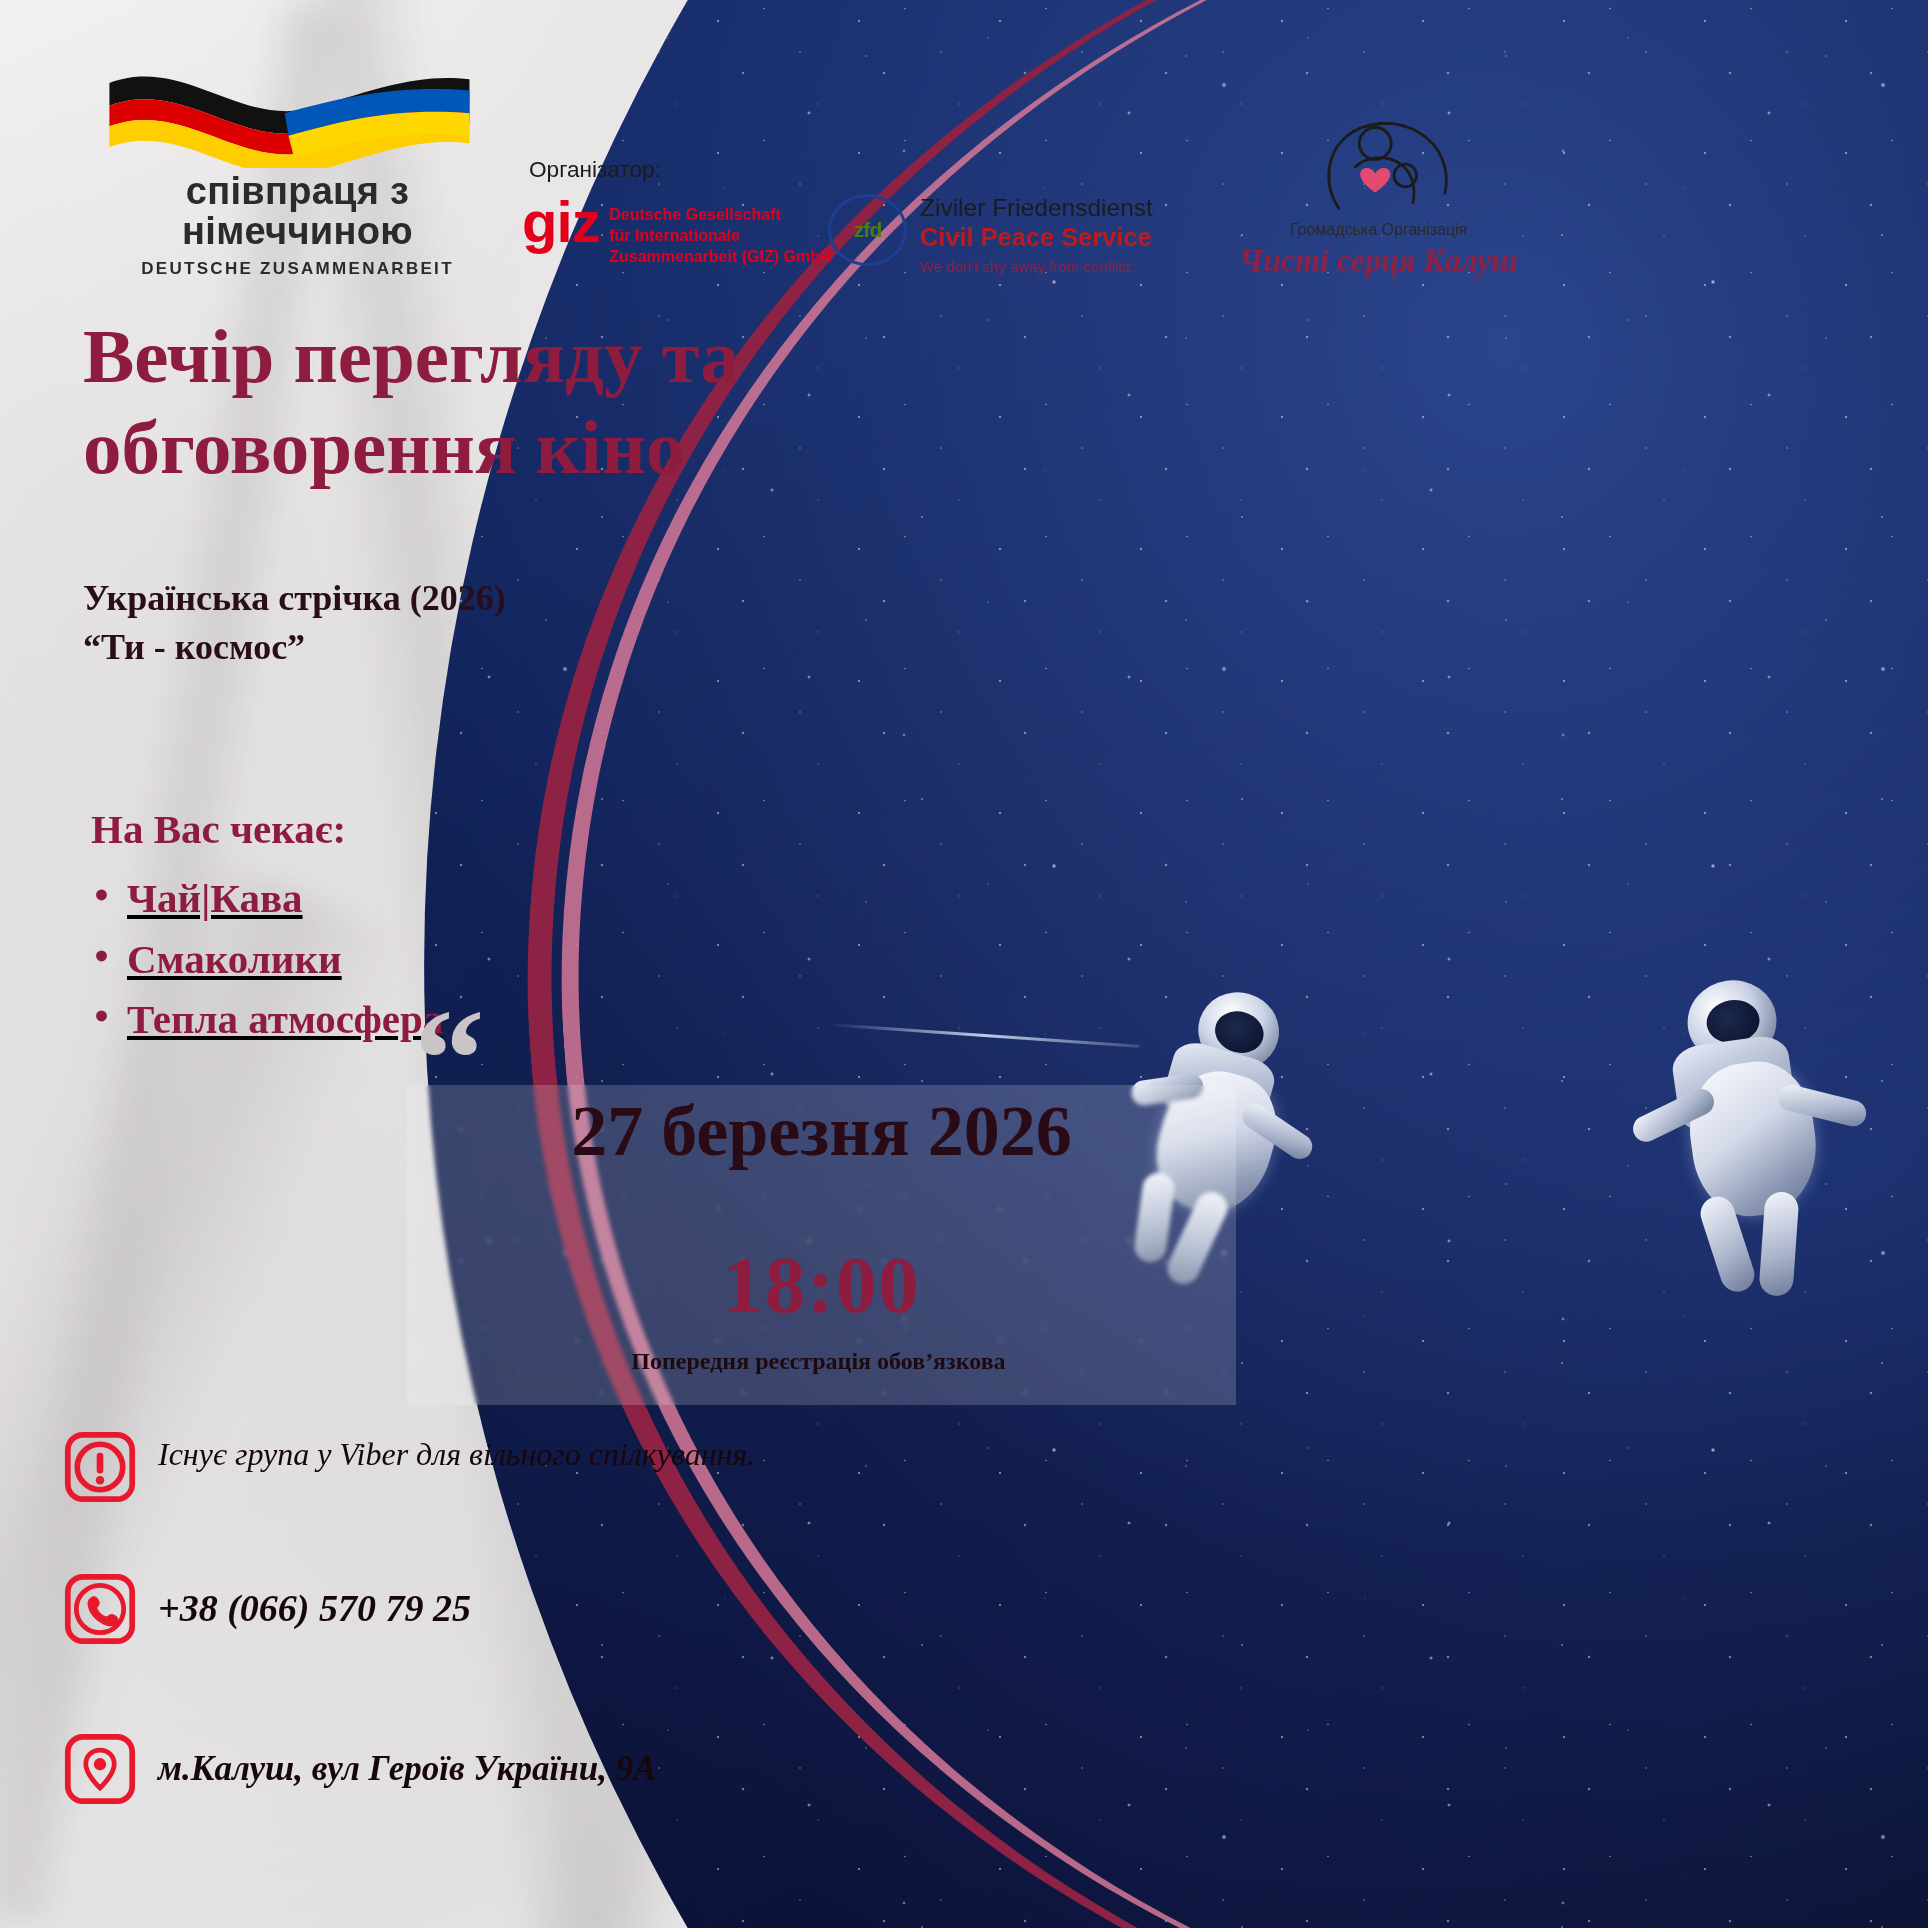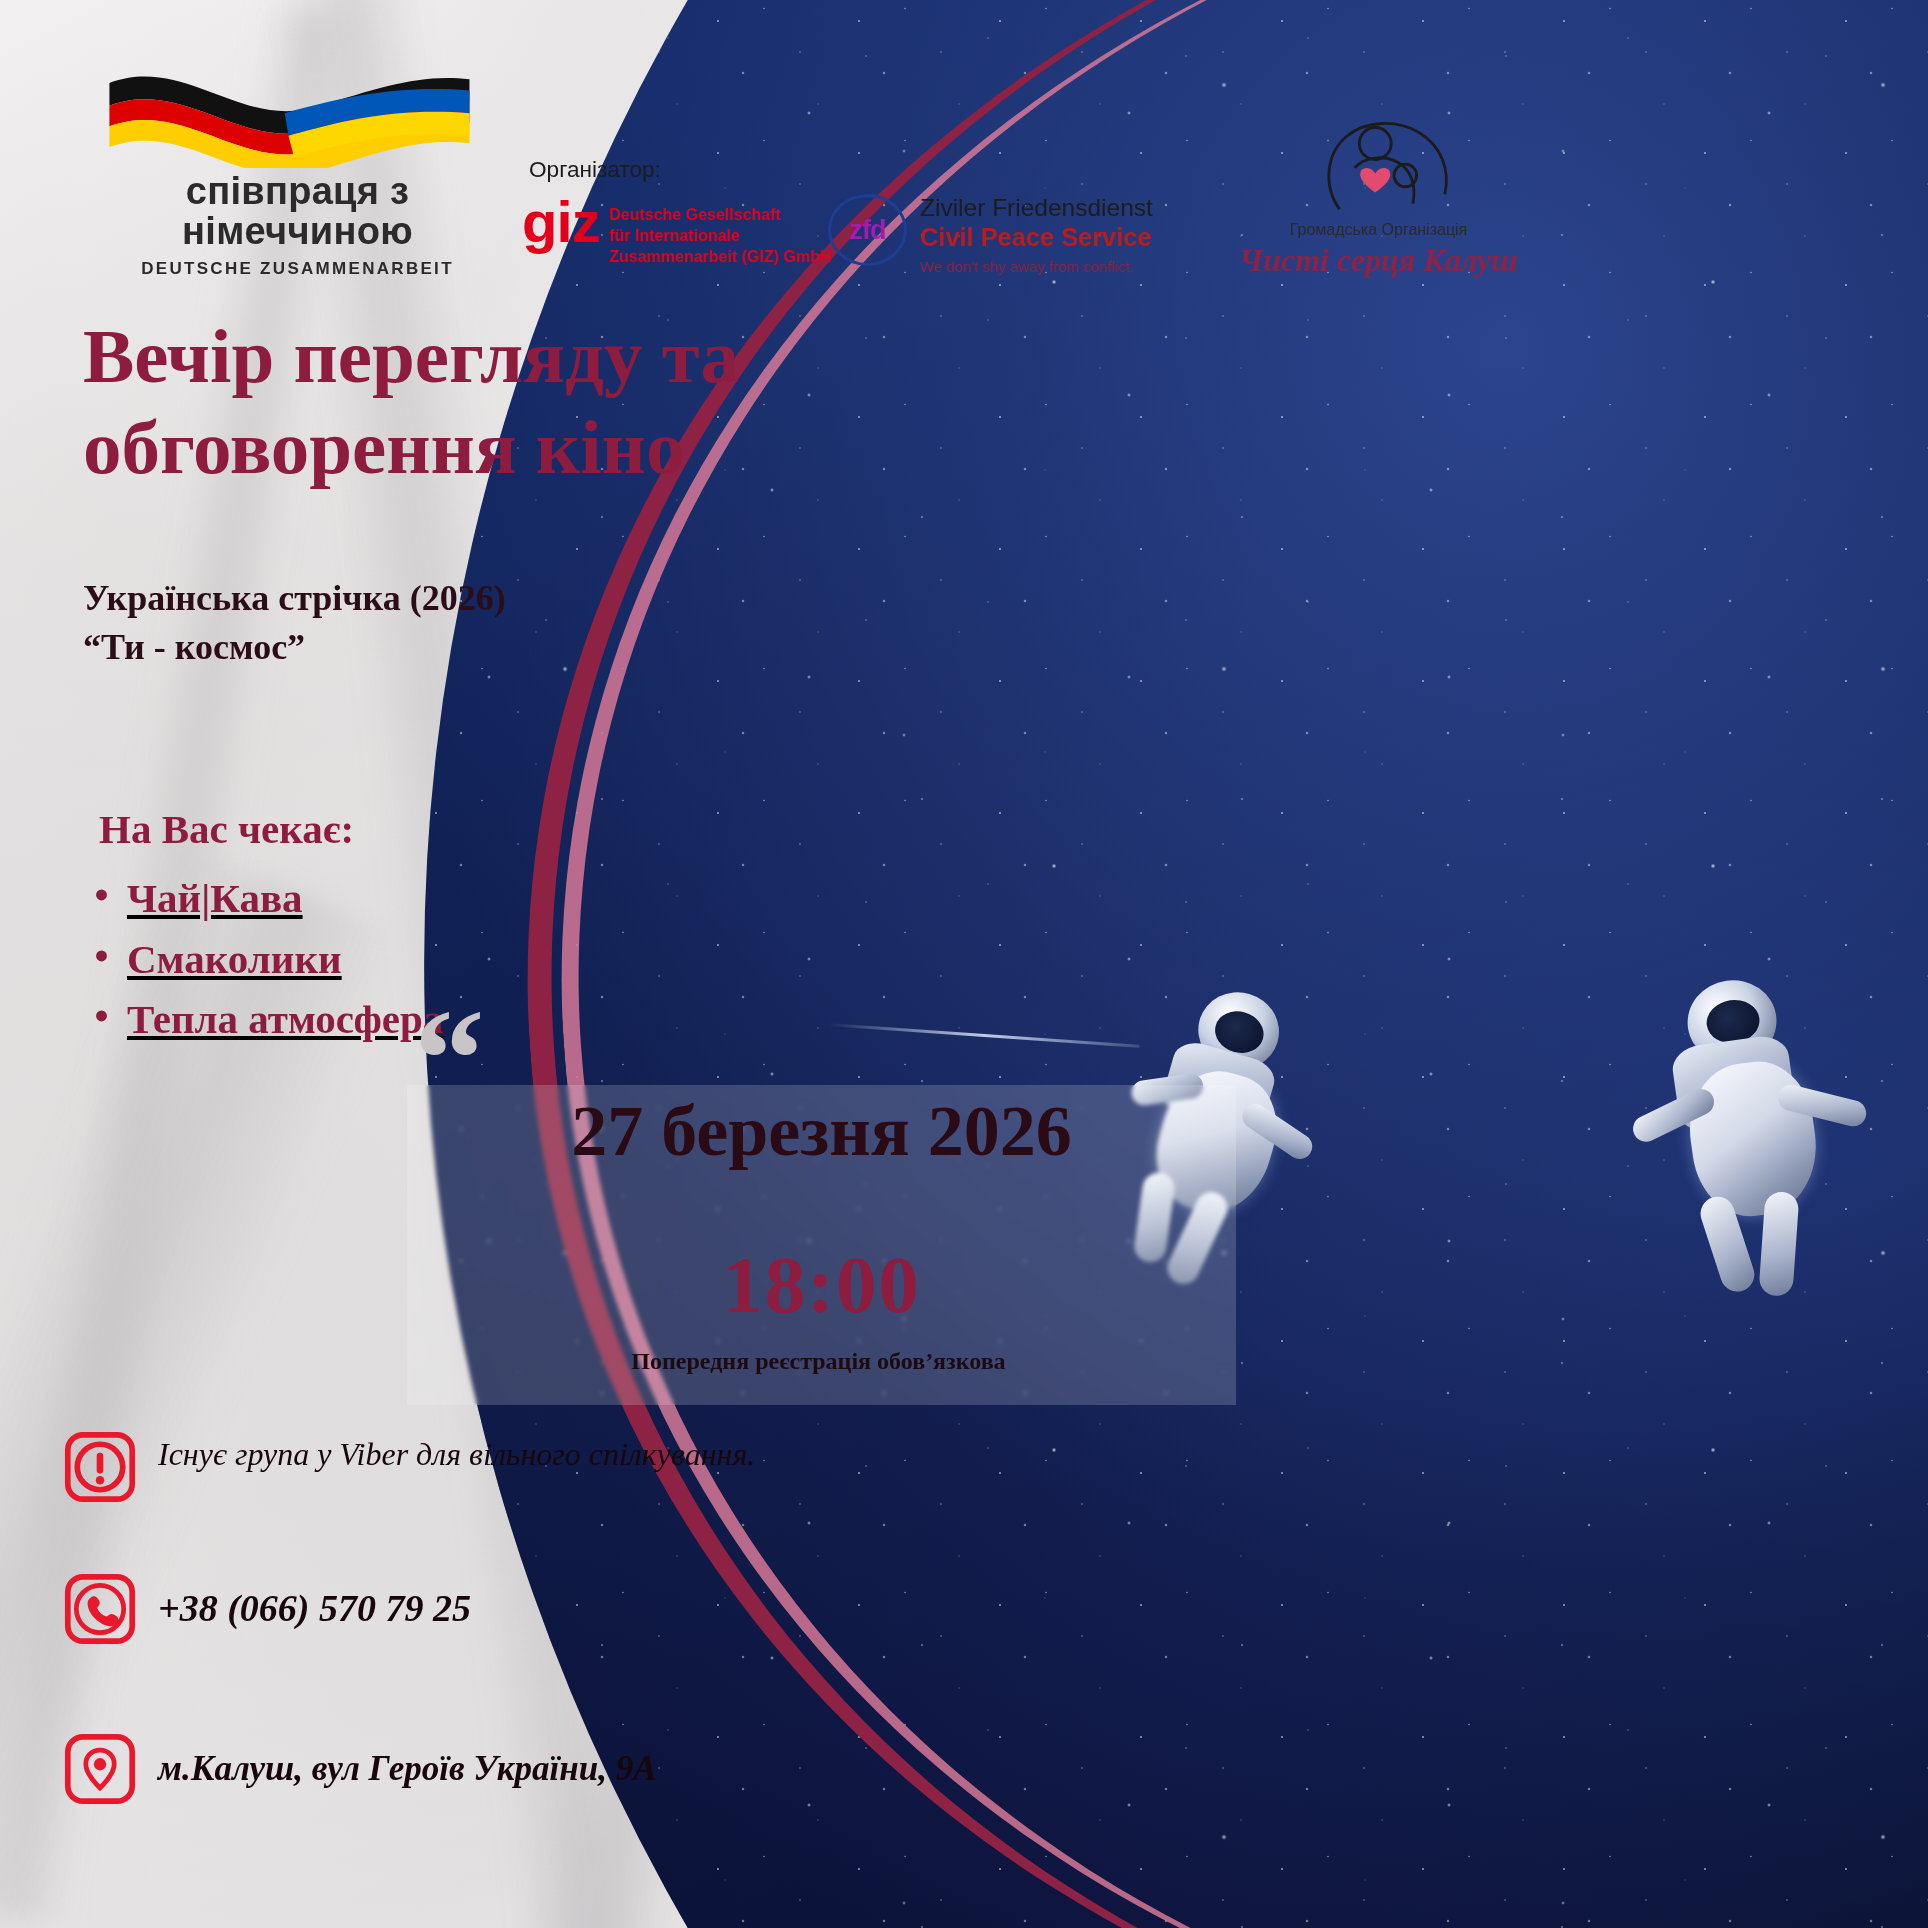--- a/index.html
+++ b/index.html
@@ -231,24 +231,24 @@
     top: 139px;
     display: flex;
     align-items: flex-start;
     gap: 13px;
   }
   .zfd-mark {
     width: 73px;
     height: 66px;
     border-radius: 50%;
     border: 3.8px solid #1c3f94;
-    color: #a21caf;
-    font-family: "Liberation Sans", sans-serif;
-    font-weight: bold;
-    font-size: 27px;
+    color: #4d7c0f;
+    font-family: "Liberation Sans", sans-serif;
+    font-weight: bold;
+    font-size: 21px;
     display: flex;
     align-items: center;
     justify-content: center;
     letter-spacing: -0.9px;
   }
   .zfd-text .l1 {
     font-family: "Liberation Sans", sans-serif;
     font-size: 24.5px;
     color: #1c1c1c;
     line-height: 1.18;
@@ -312,21 +312,21 @@
     font-size: 36px;
     line-height: 1.35;
   }
   .expect {
     position: absolute;
     left: 87px;
     top: 805px;
     width: 716px;
   }
   .expect h3 {
-    margin: 0 0 15px 12px;
+    margin: 0 0 15px 4px;
     color: #8d1c3f;
     font-family: "Liberation Serif", serif;
     font-weight: bold;
     font-size: 41px;
   }
   .expect ul {
     margin: 0;
     padding: 0;
     list-style: none;
     text-decoration: underline;

